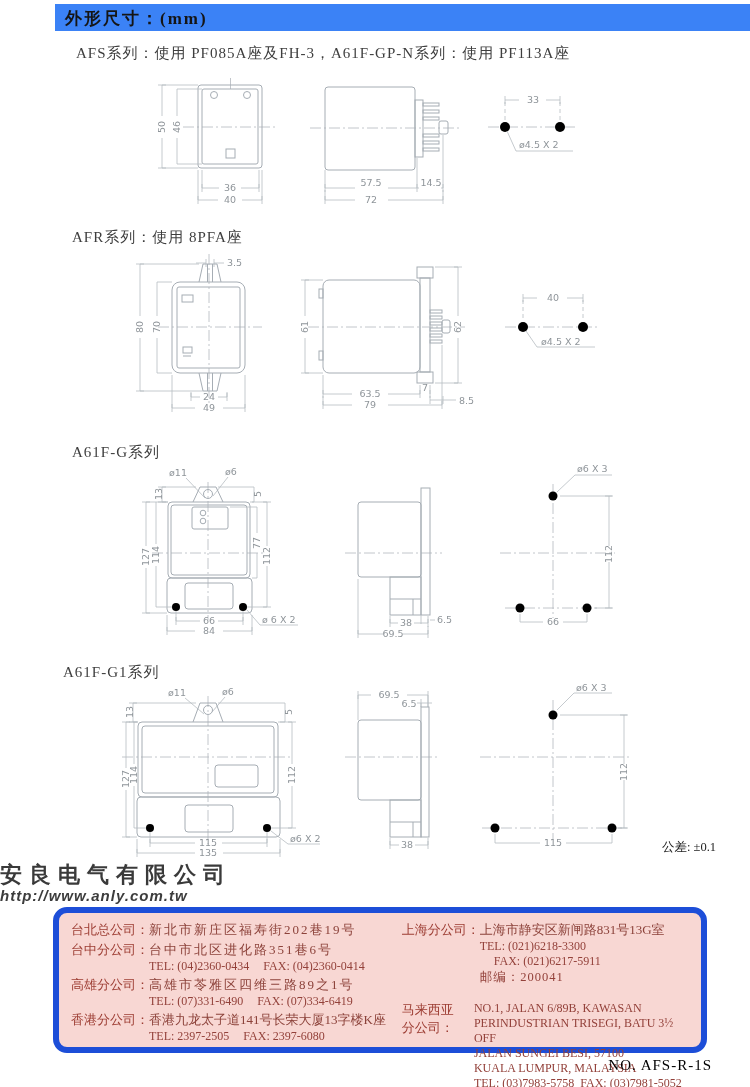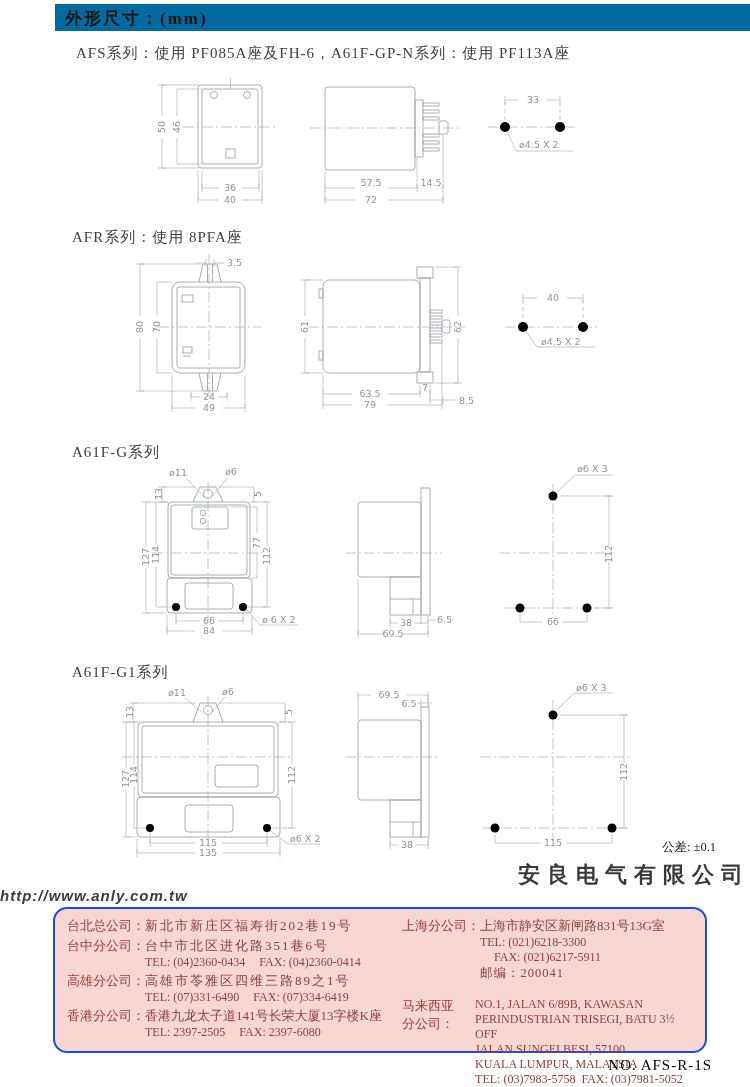--- a/index.html
+++ b/index.html
@@ -2,38 +2,38 @@
 <html><head>
 <meta charset="utf-8">
 <style>
   html,body{margin:0;padding:0;}
   body{
     width:750px;height:1087px;background:#ffffff;position:relative;overflow:hidden;
     font-family:"Liberation Sans","DejaVu Sans",sans-serif;
   }
   .abs{position:absolute;}
   
-  #titlebar{left:55px;top:4px;width:695px;height:27px;background:#0369a1;}
+  #titlebar{left:55px;top:4px;width:695px;height:27px;background:#3b82f6;}
   #title{left:10px;top:3px;font:bold 17px "Liberation Serif","DejaVu Serif",serif;color:#151515;letter-spacing:2px;}
   #subtitle{left:76px;top:44px;font:15px "Liberation Serif","DejaVu Serif",serif;color:#3e3e3e;letter-spacing:1px;}
   .sec-title{font:15px "Liberation Serif","DejaVu Serif",serif;color:#3e3e3e;letter-spacing:1px;}
   
   svg.row{position:absolute;left:0;}
   .o{fill:none;stroke:#a6adb4;stroke-width:1;}
   .d{fill:none;stroke:#b6bcc2;stroke-width:0.8;}
   .c{fill:none;stroke:#b2b8be;stroke-width:0.8;stroke-dasharray:11 3 2 3;}
   .ds{fill:none;stroke:#b6bcc2;stroke-width:0.8;stroke-dasharray:4 3;}
   text.t{fill:#8f959a;font-family:"DejaVu Sans",sans-serif;font-size:9.5px;text-anchor:middle;}
   text.ts{text-anchor:start;}
   
   #tolerance{left:662px;top:839px;font:12.5px "Liberation Serif","DejaVu Serif",serif;color:#222;}
-  #company-name{left:0;top:860px;width:750px;text-align:right;font:bold 22px "Liberation Sans","DejaVu Sans",sans-serif;color:#3a3a3a;letter-spacing:7px;}
+  #company-name{left:0;top:860px;width:750px;text-align:left;font:bold 22px "Liberation Sans","DejaVu Sans",sans-serif;color:#3a3a3a;letter-spacing:7px;}
   #company-site{left:0;top:887px;width:750px;font:bold italic 15px "Liberation Sans","DejaVu Sans",sans-serif;color:#3c3c3c;letter-spacing:1px;}
   
-  #contact-box{left:53px;top:907px;width:654px;height:146px;background:#f8d7d3;border:2px solid #1d4ed8;border-radius:14px;box-sizing:border-box;padding:7px 8px 4px 12px;display:flex;}
+  #contact-box{left:53px;top:907px;width:654px;height:146px;background:#f8d7d3;border:6px solid #1d4ed8;border-radius:14px;box-sizing:border-box;padding:7px 8px 4px 12px;display:flex;}
   #contact-left{width:336px;}
   #contact-right{width:296px;}
   .crow{margin-bottom:1px;}
   .clabel{color:#9c3c32;font:13px "Liberation Serif","DejaVu Serif",serif;}
   .caddr{color:#8c423a;font:13px "Liberation Serif","DejaVu Serif",serif;}
   .spread .caddr{letter-spacing:2px;}
   .ctel{color:#93413a;font:12px "Liberation Serif","DejaVu Serif",serif;padding-left:78px;}
   .ctel span{display:inline-block;}
   .ctel .fx{margin-left:14px;}
   .cpostal{color:#93413a;font:12.5px "Liberation Serif","DejaVu Serif",serif;padding-left:78px;letter-spacing:1px;}
@@ -42,21 +42,21 @@
   #malaysia .mlabel div{display:flex;justify-content:space-between;width:66px;}
   .maddr{color:#93413a;font:12px "Liberation Serif","DejaVu Serif",serif;line-height:15px;}
   #doc-no{left:0;top:1057px;width:712px;text-align:right;font:15px "Liberation Serif","DejaVu Serif",serif;color:#000000;letter-spacing:1px;}
 </style>
 </head>
 <body>
 
 <div class="abs" id="titlebar">
   <div class="abs" id="title">外形尺寸：(mm)</div>
 </div>
-<div class="abs" id="subtitle">AFS系列：使用 PF085A座及FH-6，A61F-GP-N系列：使用 PF113A座</div>
+<div class="abs" id="subtitle">AFS系列：使用 PF085A座及FH-3，A61F-GP-N系列：使用 PF113A座</div>
 
 <svg class="row" style="top:78px" width="750" height="140" viewBox="0 0 750 140">
   <g>
     <path class="c" d="M230.5 0 V13 M183 49 H278"></path>
     <rect class="o" x="198" y="7" width="64" height="83" rx="3"></rect>
     <rect class="o" x="202" y="11" width="56" height="75" rx="2"></rect>
     <circle class="o" cx="214" cy="17" r="3.5"></circle>
     <circle class="o" cx="247" cy="17" r="3.5"></circle>
     <rect class="o" x="226" y="71" width="9" height="9"></rect>
     <path class="d" d="M162 7 H198 M162 90 H198 M162 7 V38 M162 60 V90 M158 7 H166 M158 90 H166"></path>
@@ -226,21 +226,21 @@
     <path class="h" d="M587 146 V154 M583 150 H591"></path>
     <path class="d" d="M560 38 H612 M594 150 H612 M609 38 V88 M609 104 V150 M605 38 H613 M605 150 H613"></path>
     <text class="t" transform="translate(609 96) rotate(-90)" dy="3">112</text>
     <path class="d" d="M520 156 V164 M587 156 V164 M520 164 H543 M563 164 H587"></path>
     <text class="t" x="553" y="167">66</text>
     <path class="d" d="M575 17 H612 M575 17 L557 34"></path>
     <text class="t ts" x="577" y="14">ø6 X 3</text>
   </g>
 </svg>
 
-<div class="abs sec-title" style="left:72px;top:663px">A61F-G1系列</div>
+<div class="abs sec-title" style="left:63px;top:663px">A61F-G1系列</div>
 <svg class="row" style="top:682px" width="750" height="190" viewBox="0 0 750 190">
   <g>
     <text class="t" x="177" y="14">ø11</text>
     <path class="d" d="M185 16 L204 32"></path>
     <text class="t" x="228" y="13">ø6</text>
     <path class="d" d="M225 15 L212 30"></path>
     <path class="c" d="M208 14 V162 M122 75 H292"></path>
     <path class="o" d="M193 40 L200 21 H216 L223 40"></path>
     <circle class="o" cx="208" cy="28" r="4.5"></circle>
     <rect class="o" x="138" y="40" width="140" height="75" rx="4"></rect>

